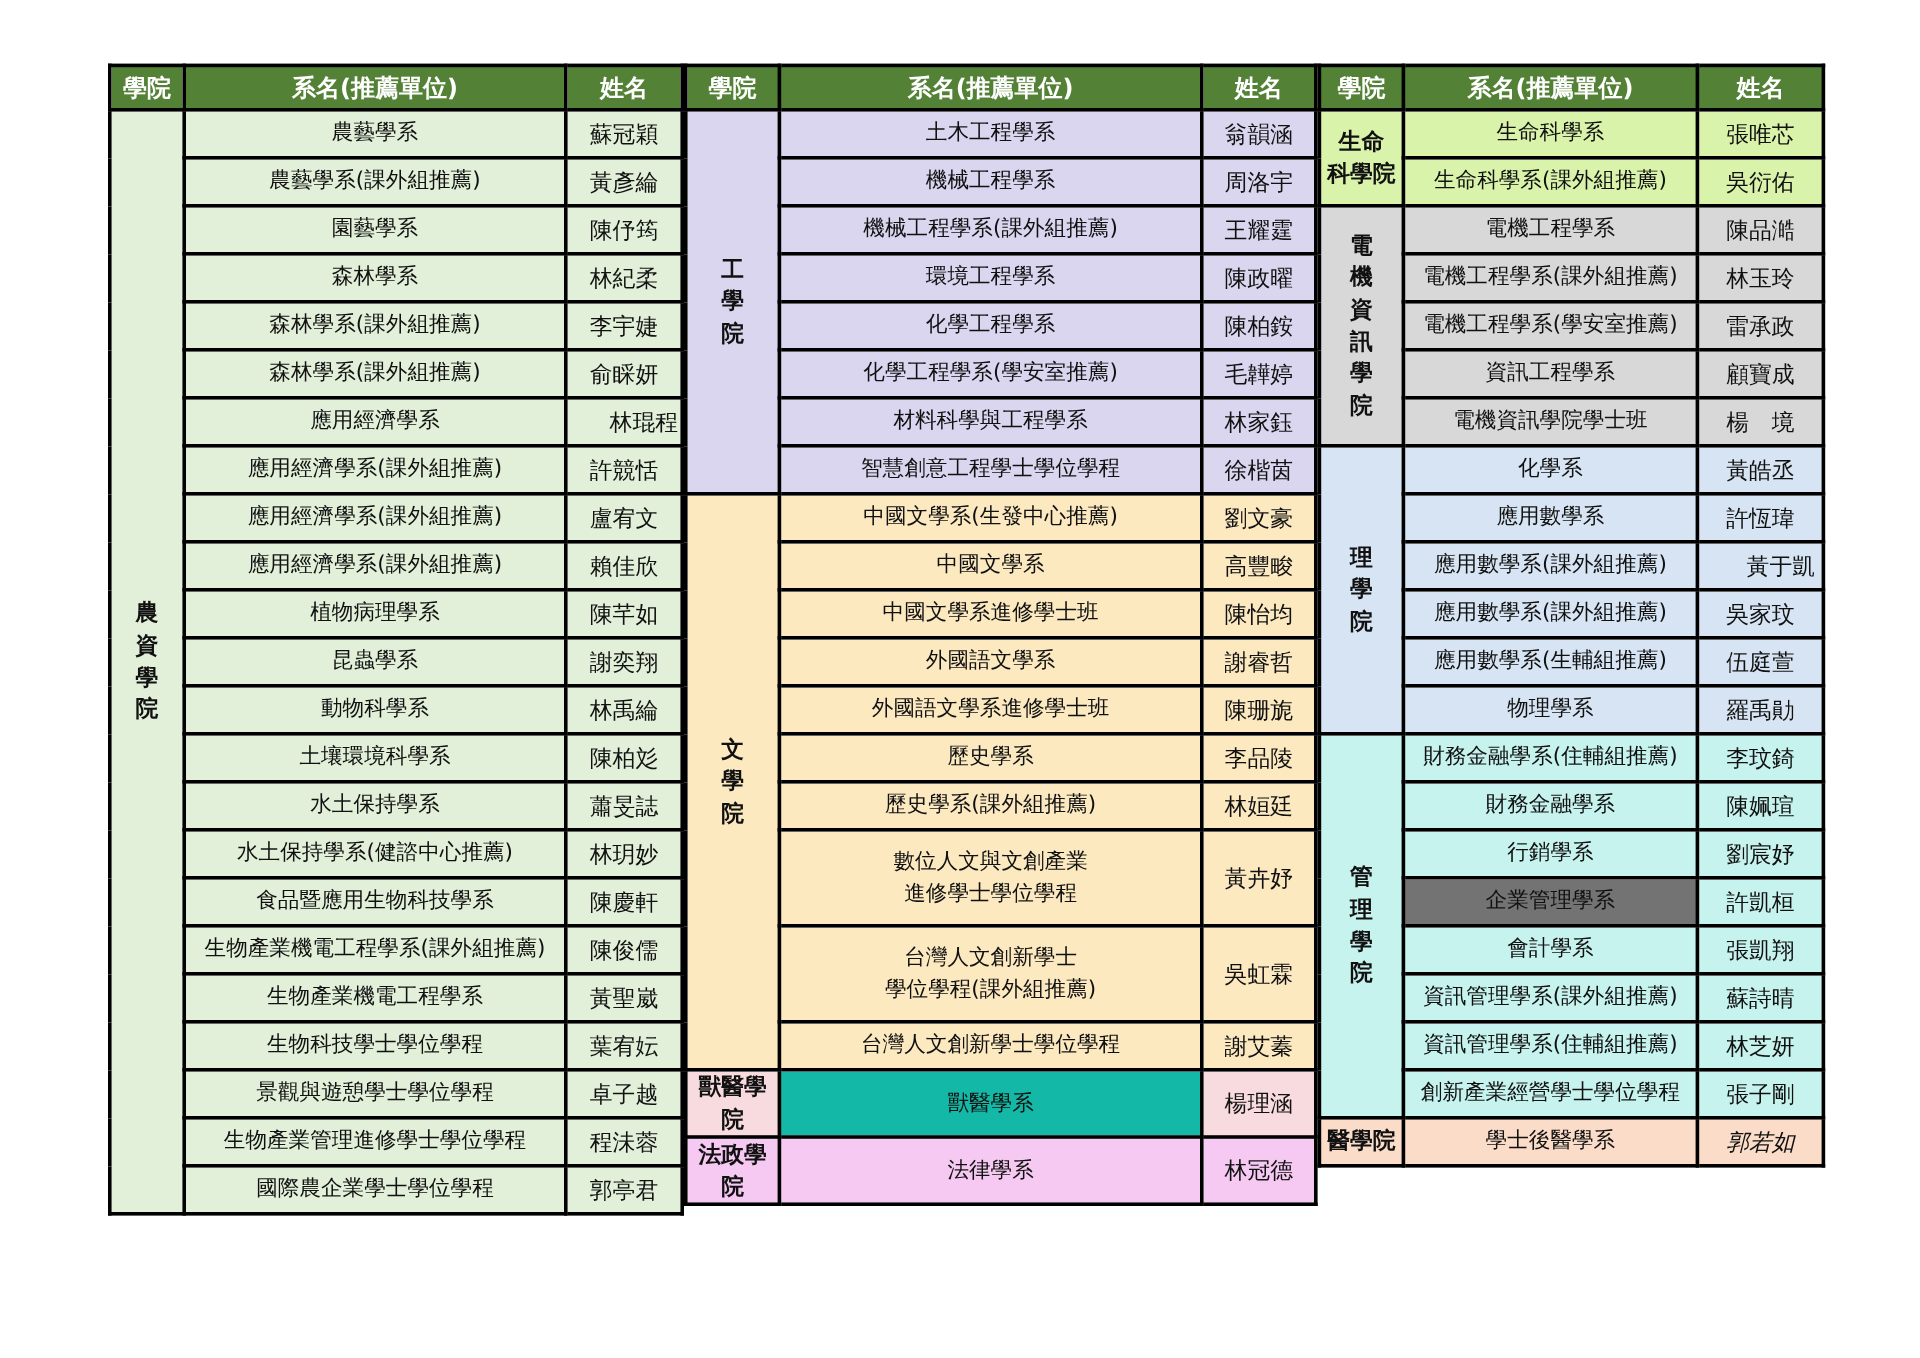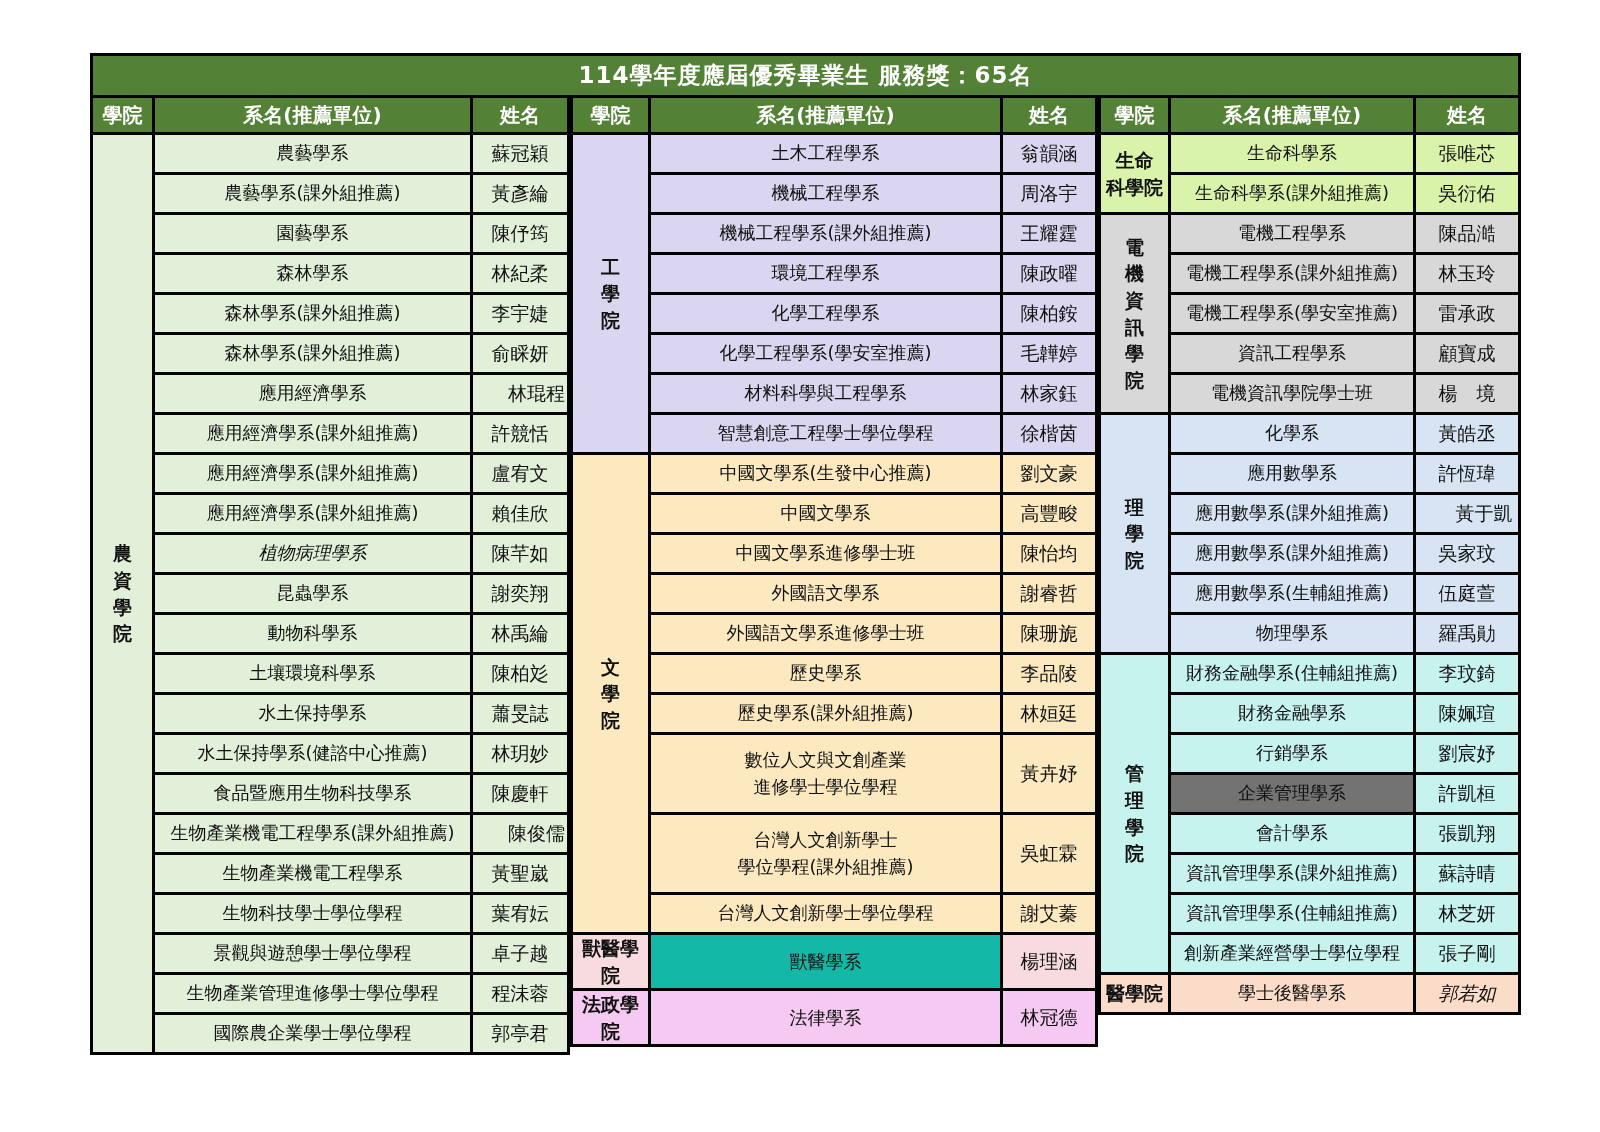--- a/index.html
+++ b/index.html
@@ -75,21 +75,20 @@
   .g1 .c-college{width:62px}  .g1 .c-dept{width:318px} .g1 .c-name{width:97px}
   .g2 .c-college{width:78px}  .g2 .c-dept{width:352px} .g2 .c-name{width:95px}
   .g3 .c-college{width:70px}  .g3 .c-dept{width:245px} .g3 .c-name{width:105px}
 </style>
 </head>
 <body>
 
 
 
 <div class="board">
-  <div class="title-bar">114學年度應屆優秀畢業生 服務獎：65名</div>
   <div class="tables" id="tables">
       <table class="grp g1">
         <colgroup>
           <col class="c-college">
           <col class="c-dept">
           <col class="c-name">
         </colgroup>
         <thead>
           <tr>
             <th>學院</th>
@@ -136,21 +135,21 @@
           </tr>
           <tr class="normal">
             <td class="dept" style="background: rgb(226, 239, 217);">應用經濟學系(課外組推薦)</td>
             <td class="name" style="background: rgb(226, 239, 217);">盧宥文</td>
           </tr>
           <tr class="normal">
             <td class="dept" style="background: rgb(226, 239, 217);">應用經濟學系(課外組推薦)</td>
             <td class="name" style="background: rgb(226, 239, 217);">賴佳欣</td>
           </tr>
           <tr class="normal">
-            <td class="dept" style="background: rgb(226, 239, 217); font-style: italic;">植物病理學系</td>
+            <td class="dept" style="background: rgb(226, 239, 217);">植物病理學系</td>
             <td class="name" style="background: rgb(226, 239, 217);">陳芊如</td>
           </tr>
           <tr class="normal">
             <td class="dept" style="background: rgb(226, 239, 217);">昆蟲學系</td>
             <td class="name" style="background: rgb(226, 239, 217);">謝奕翔</td>
           </tr>
           <tr class="normal">
             <td class="dept" style="background: rgb(226, 239, 217);">動物科學系</td>
             <td class="name" style="background: rgb(226, 239, 217);">林禹綸</td>
           </tr>
@@ -165,21 +164,21 @@
           <tr class="normal">
             <td class="dept" style="background: rgb(226, 239, 217);">水土保持學系(健諮中心推薦)</td>
             <td class="name" style="background: rgb(226, 239, 217);">林玥妙</td>
           </tr>
           <tr class="normal">
             <td class="dept" style="background: rgb(226, 239, 217);">食品暨應用生物科技學系</td>
             <td class="name" style="background: rgb(226, 239, 217);">陳慶軒</td>
           </tr>
           <tr class="normal">
             <td class="dept" style="background: rgb(226, 239, 217);">生物產業機電工程學系(課外組推薦)</td>
-            <td class="name" style="background: rgb(226, 239, 217); text-align: right;">陳俊儒</td>
+            <td class="name" style="background: rgb(226, 239, 217);">陳俊儒</td>
           </tr>
           <tr class="normal">
             <td class="dept" style="background: rgb(226, 239, 217);">生物產業機電工程學系</td>
             <td class="name" style="background: rgb(226, 239, 217);">黃聖崴</td>
           </tr>
           <tr class="normal">
             <td class="dept" style="background: rgb(226, 239, 217);">生物科技學士學位學程</td>
             <td class="name" style="background: rgb(226, 239, 217);">葉宥妘</td>
           </tr>
           <tr class="normal">

